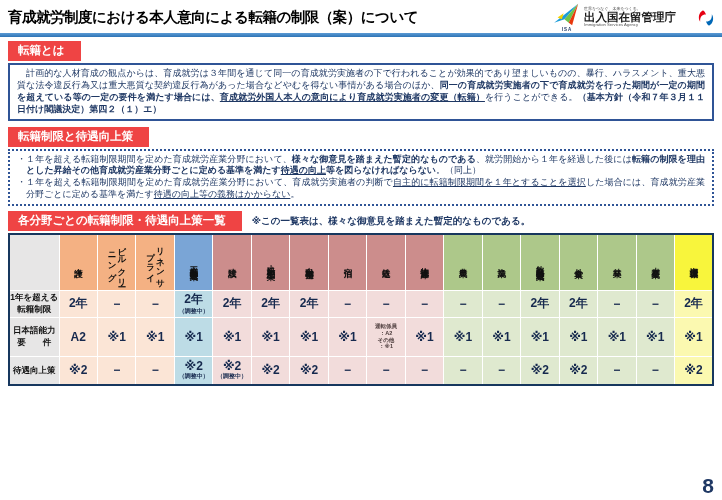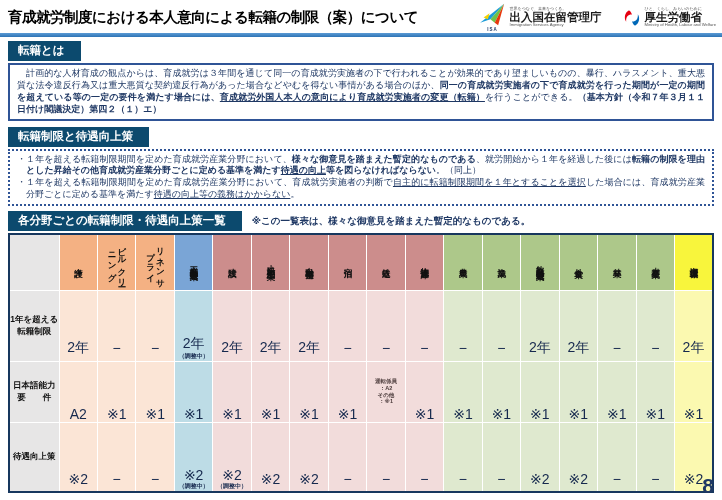--- a/index.html
+++ b/index.html
@@ -15,21 +15,21 @@
   .logo-mark { display:flex; flex-direction:column; align-items:center; }
   .logo-mark .mark-label { font-size:4.5px; font-weight:bold; color:#1F3864; letter-spacing:1px; }
   .logo-txt { display:flex; flex-direction:column; line-height:1.05; }
   .logo-txt .tagline { font-size:4px; color:#444; }
   .logo-txt .org-ja  { font-size:11.5px; font-weight:bold; color:#1a1a1a; white-space:nowrap; }
   .logo-txt .org-en  { font-size:4.2px; color:#555; }
 
   .blue-bar { height:4px; background:linear-gradient(#5b9bd5,#2e74b5); }
 
   
-  .sec-label { display:inline-block; background:#0c4a6e; color:#fff; font-weight:bold;
+  .sec-label { display:inline-block; background:#ef4444; color:#fff; font-weight:bold;
                font-size:11.5px; padding:2px 16px 3px 10px; margin:4px 0 2px 8px; }
   .box { border:2px solid #2F5496; margin:0 8px 2px 8px; padding:3px 7px;
          font-size:9px; line-height:1.32; color:#1F3864; text-align:justify; }
   .box.dotted { border-style:dotted; }
   .box p { margin:0; padding-left:9px; text-indent:-9px; }
   .box .noind { padding-left:0; text-indent:0; }
 
   
   .table-title-row { display:flex; align-items:center; margin:5px 8px 2px 0; }
   .table-note { font-size:9.5px; font-weight:bold; color:#1F3864; margin-left:10px; }
@@ -41,21 +41,21 @@
   .matrix thead th { height:56px; }
   .matrix col.lblcol { width:50px; }
   .corner { background:#E7E6E6; }
   .vwrap { display:flex; justify-content:center; align-items:center; height:54px; }
   .vtext { writing-mode:vertical-rl; font-size:8.5px; font-weight:bold; color:#111;
            line-height:1.15; letter-spacing:1px; max-height:52px; }
   .rowlabel { background:#E7E6E6; font-size:8.5px; font-weight:bold; color:#111; line-height:1.35; }
   .matrix tbody tr:nth-child(1) td, .matrix tbody tr:nth-child(1) th { height:27px; }
   .matrix tbody tr:nth-child(2) td, .matrix tbody tr:nth-child(2) th { height:39px; }
   .matrix tbody tr:nth-child(3) td, .matrix tbody tr:nth-child(3) th { height:29px; }
-  td .main { display:block; font-size:14px; font-weight:normal; color:#16294e;margin-top:44px; }
+  td .main { display:block; font-size:12px; font-weight:bold; color:#16294e; }
   td .sub  { display:block; font-size:6px;  font-weight:bold; color:#16294e; margin-top:-1px; }
   td .tiny { display:block; font-size:5.5px; font-weight:bold; color:#4a3a3a; line-height:1.2; }
 
   
   .footnotes { margin:4px 8px 0 8px; font-size:8.5px; color:#222; line-height:1.35; }
   .footnotes div { padding-left:22px; text-indent:-22px; }
   .page-num { position:absolute; right:8px; bottom:2px; font-size:21px; font-weight:bold; color:#1F3864; }
 </style>
 </head>
 <body>
@@ -79,25 +79,20 @@
           <span class="tagline">世界をつなぐ、未来をつくる。</span>
           <span class="org-ja">出入国在留管理庁</span>
           <span class="org-en">Immigration Services Agency</span>
         </div>
       </div>
       <div class="logo">
         <svg width="20" height="20" viewBox="0 0 24 24">
           <path d="M8 3 C3.5 5.5 2 12 5 16.5 C4.6 10.5 7.5 7.5 12 7.8 C10.5 4 9.2 2.6 8 3 Z" fill="#e60012"></path>
           <path d="M16 21 C20.5 18.5 22 12 19 7.5 C19.4 13.5 16.5 16.5 12 16.2 C13.5 20 14.8 21.4 16 21 Z" fill="#0068b7"></path>
         </svg>
-        <div class="logo-txt">
-          <span class="tagline">ひと、くらし、みらいのために</span>
-          <span class="org-ja">厚生労働省</span>
-          <span class="org-en">Ministry of Health, Labour and Welfare</span>
-        </div>
       </div>
     </div>
   </div>
 
   <div class="blue-bar"></div>
 
   <div class="sec-label">転籍とは</div>
   <div class="box">
     <p class="noind"><span>　計画的な人材育成の観点からは、育成就労は３年間を通じて同一の育成就労実施者の下で行われることが効果的であり望ましいものの、暴行、ハラスメント、重大悪質な法令違反行為又は重大悪質な契約違反行為があった場合などやむを得ない事情がある場合のほか、</span><span style="font-weight: bold;">同一の育成就労実施者の下で育成就労を行った期間が一定の期間を超えている等の一定の要件を満たす場合には、</span><span style="font-weight: bold; text-decoration: underline;">育成就労外国人本人の意向により育成就労実施者の変更（転籍）</span><span>を行うことができる。</span><span style="font-weight: bold;">（基本方針（令和７年３月１１日付け閣議決定）第四２（１）エ）</span></p>
   </div>

